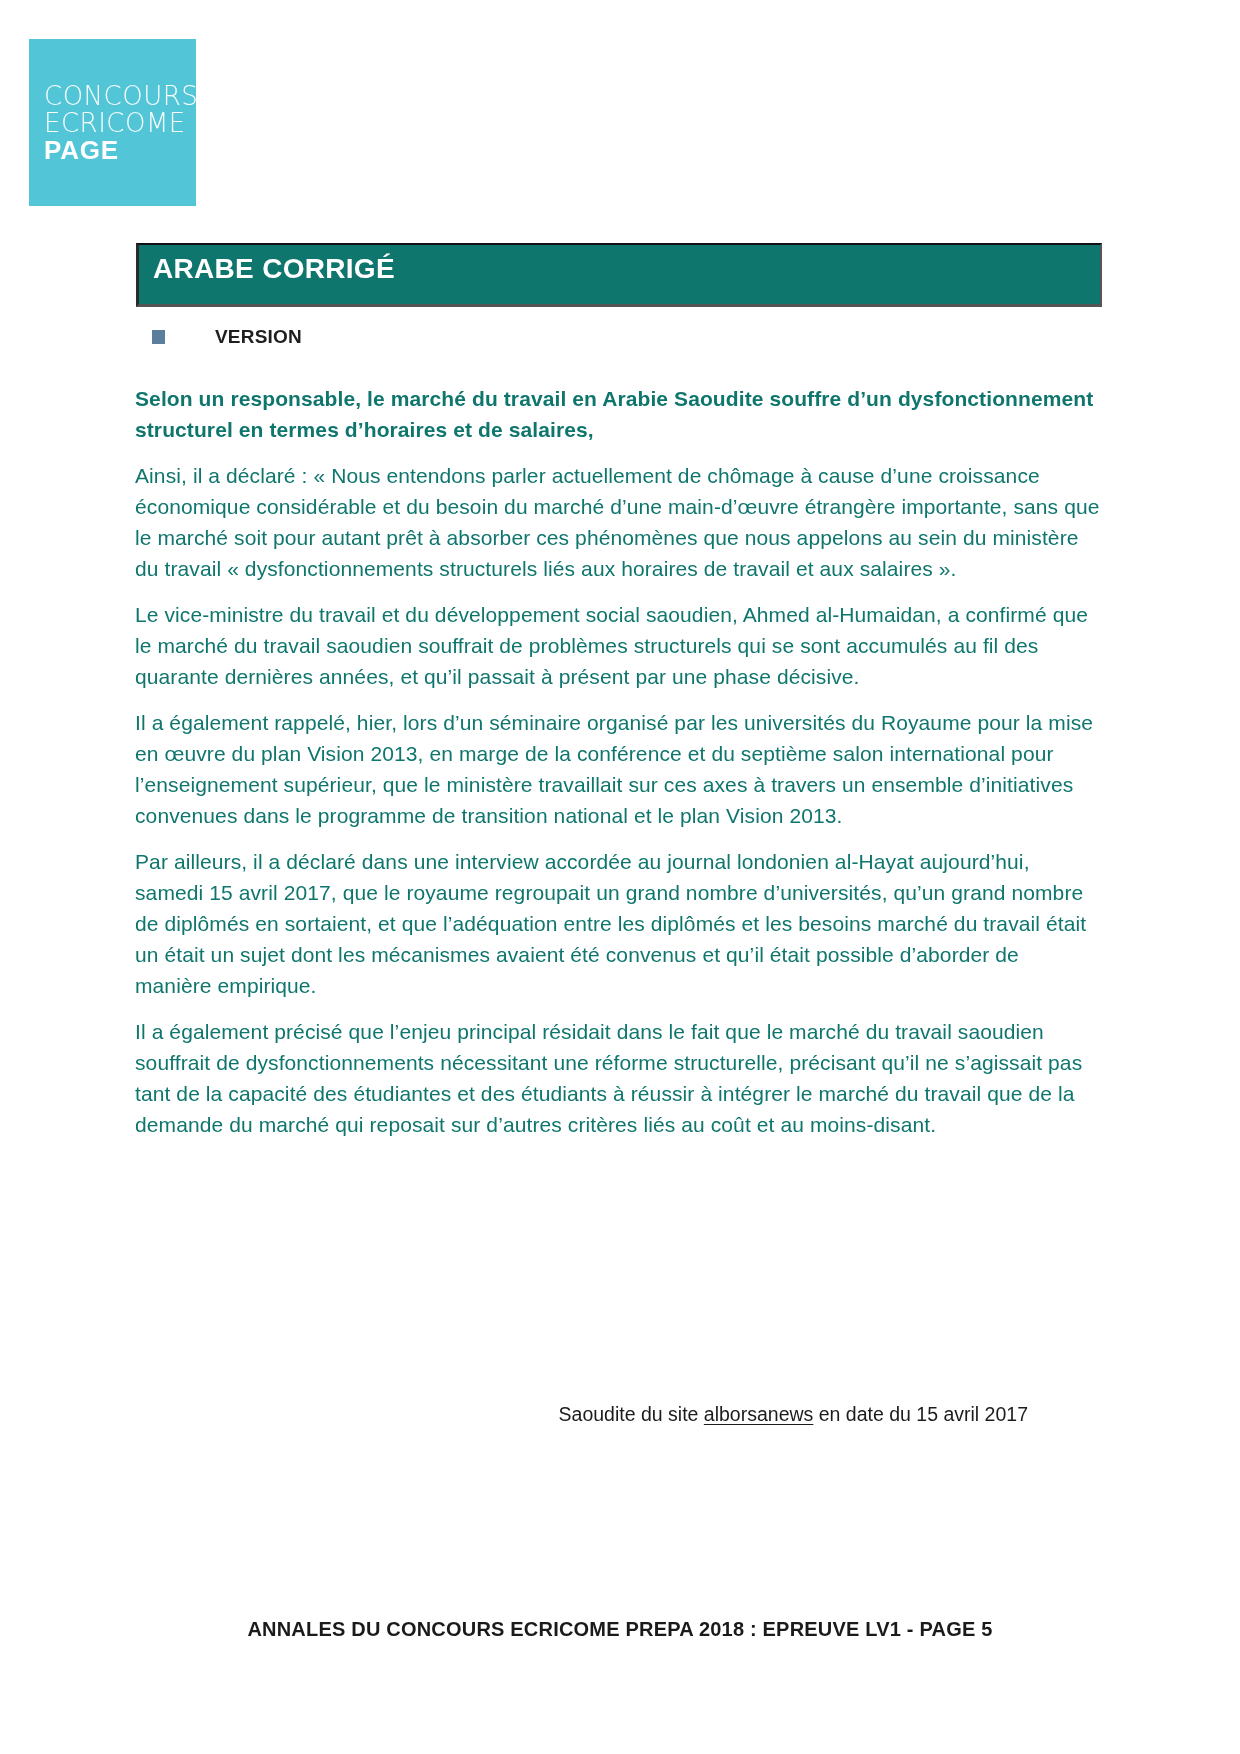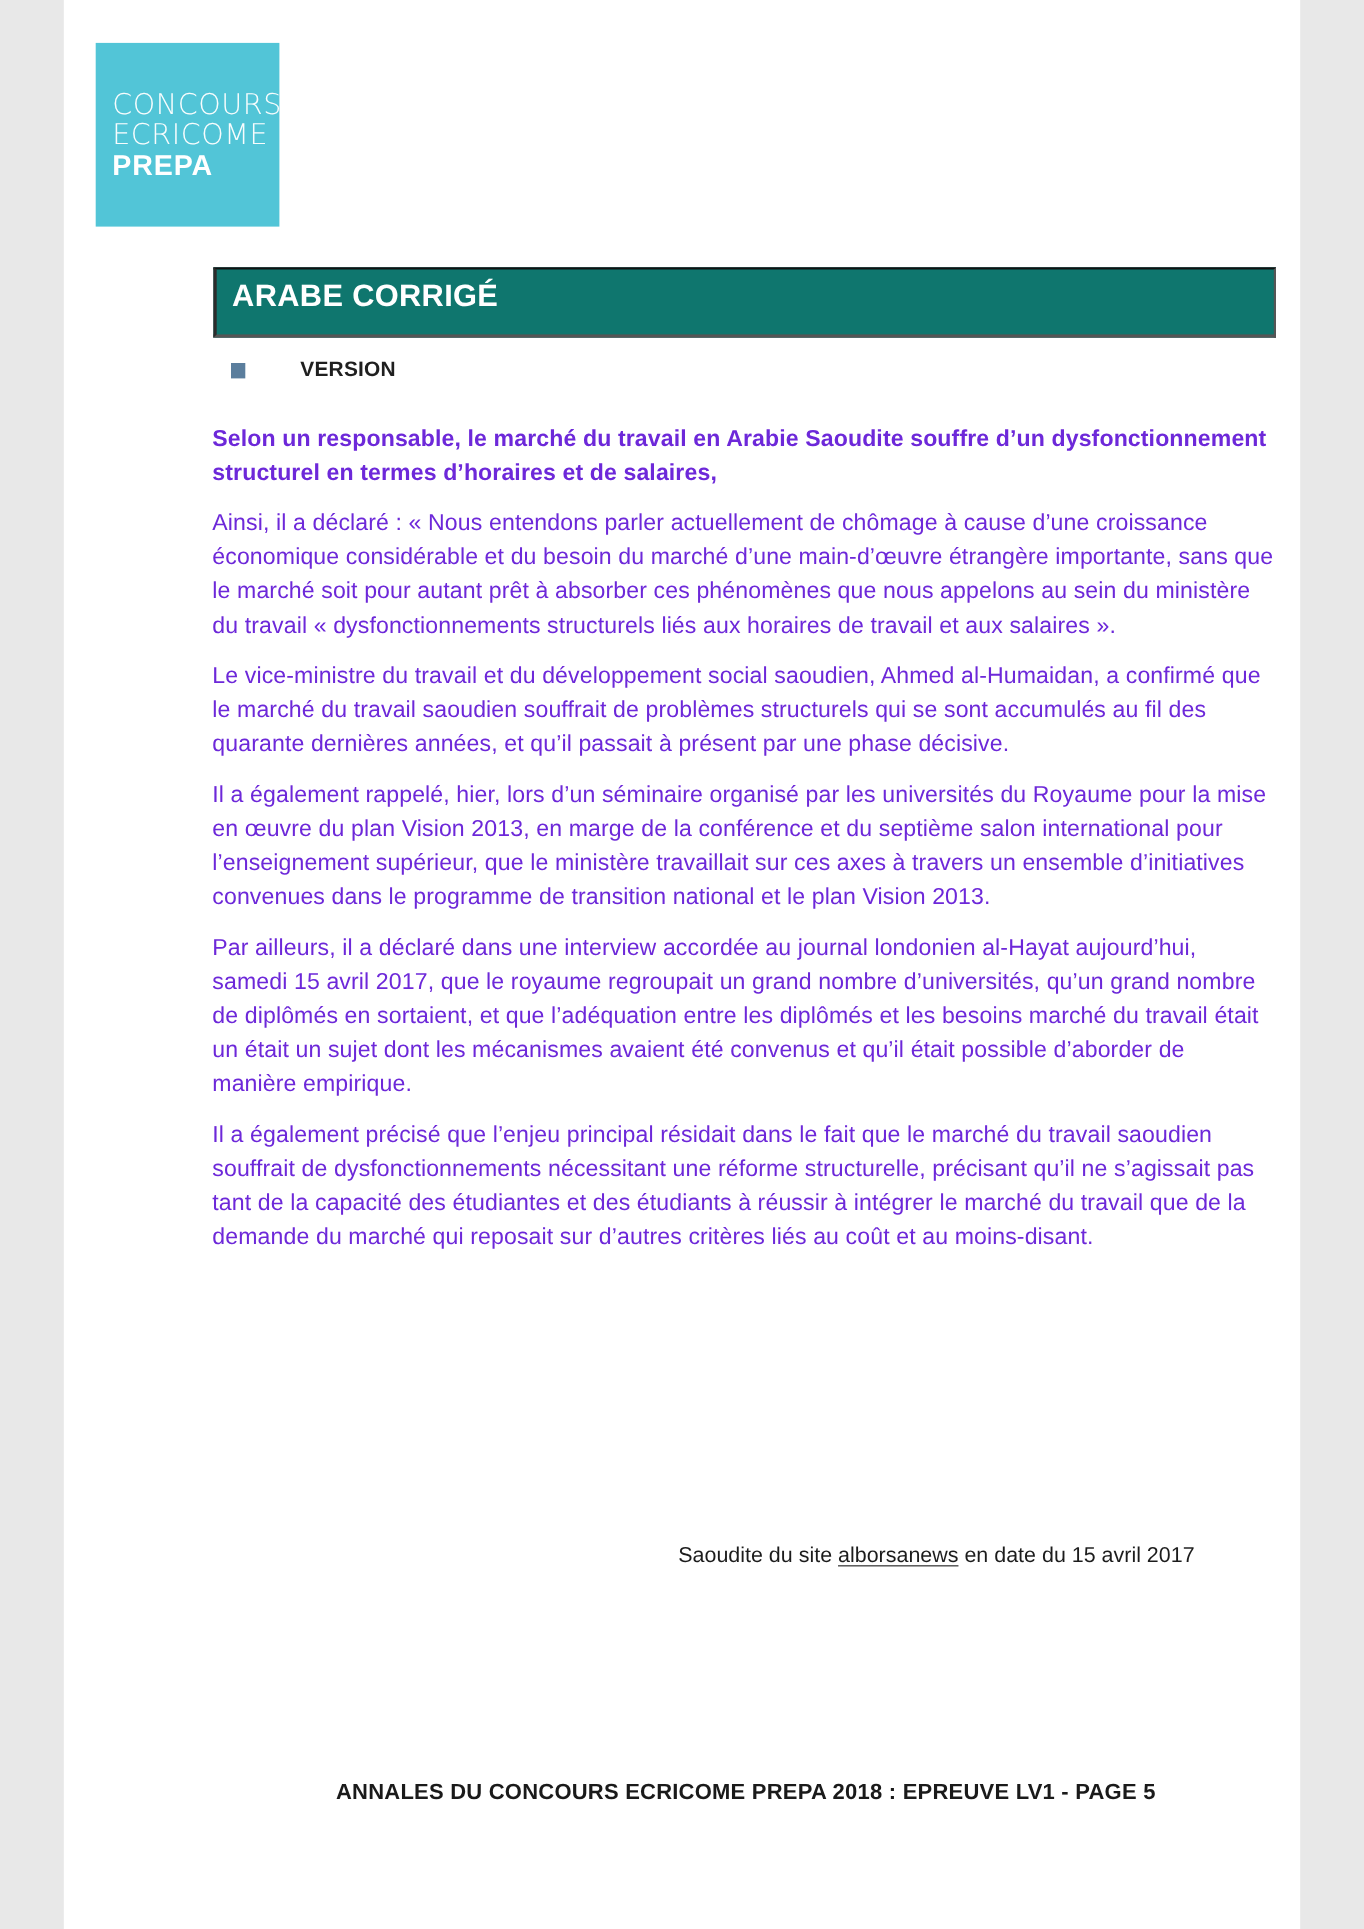--- a/index.html
+++ b/index.html
@@ -1,18 +1,18 @@
 <!DOCTYPE html>
 <html lang="fr"><head>
 <meta charset="utf-8">
 <style>
   html, body { margin: 0; padding: 0; background: #e8e8e8; }
   .page {
     position: relative;
-    width: 1124px;
+    width: 1240px;
     height: 1754px;
     margin: 0 auto;
     background: #ffffff;
     font-family: "Liberation Sans", sans-serif;
     color: #1c1c1c;
     overflow: hidden;
   }
 
   
   .logo {
@@ -81,21 +81,21 @@
   }
 
   
   .content {
     position: absolute;
     left: 135px; top: 383px;
     width: 965px;
     font-size: 21px;
     line-height: 31px;
     letter-spacing: 0.1px;
-    color: #6d28d9;
+    color: #0f766e;
   }
   .content p { margin: 0 0 15px 0; }
   .content p.lead { font-weight: 700; }
 
   
   .citation {
     position: absolute;
     left: 135px; top: 1403px;
     width: 965px;
     box-sizing: border-box;
@@ -132,21 +132,21 @@
   }
 </style>
 </head>
 <body>
 
 <div class="page">
 
   <div class="logo">
     <span class="line">CONCOURS</span>
     <span class="line">ECRICOME</span>
-    <span class="line bold">PREPA</span>
+    <span class="line bold">PAGE</span>
   </div>
 
   <div class="title-bar">
     <span class="title-text">ARABE CORRIGÉ</span>
   </div>
 
   <div class="version-row">
     <span class="bullet-sq"></span>
     <span class="version-label">VERSION</span>
   </div>

